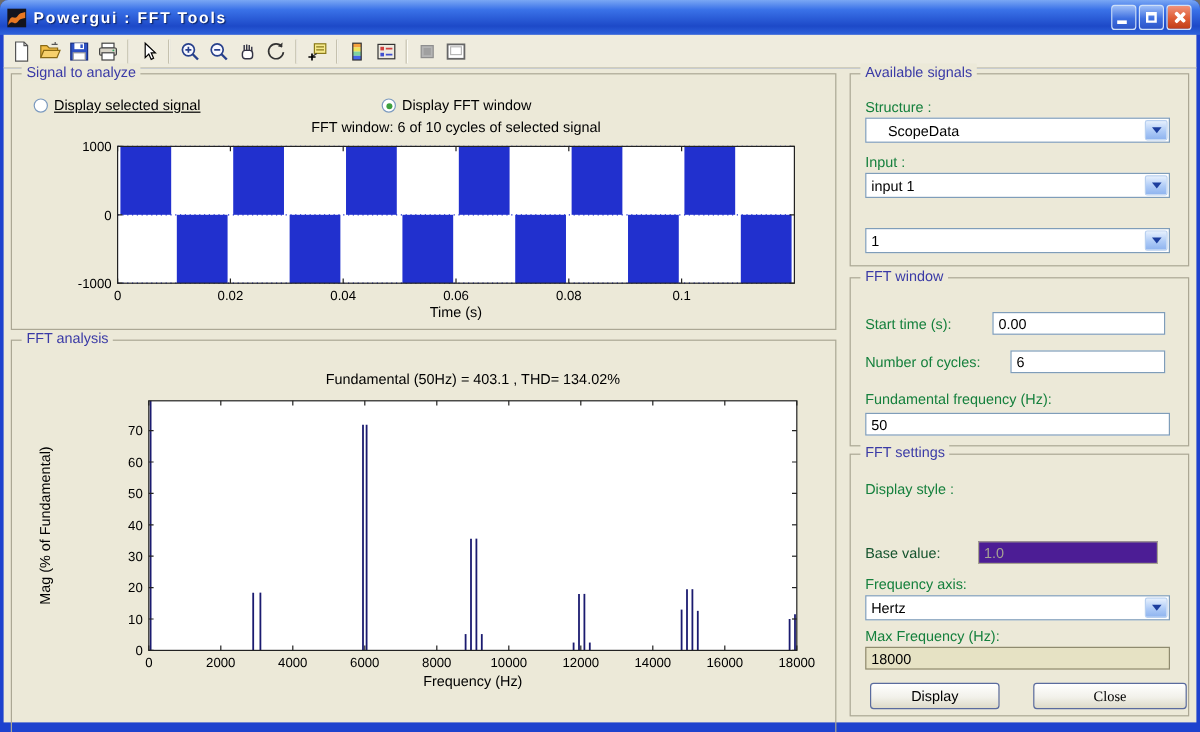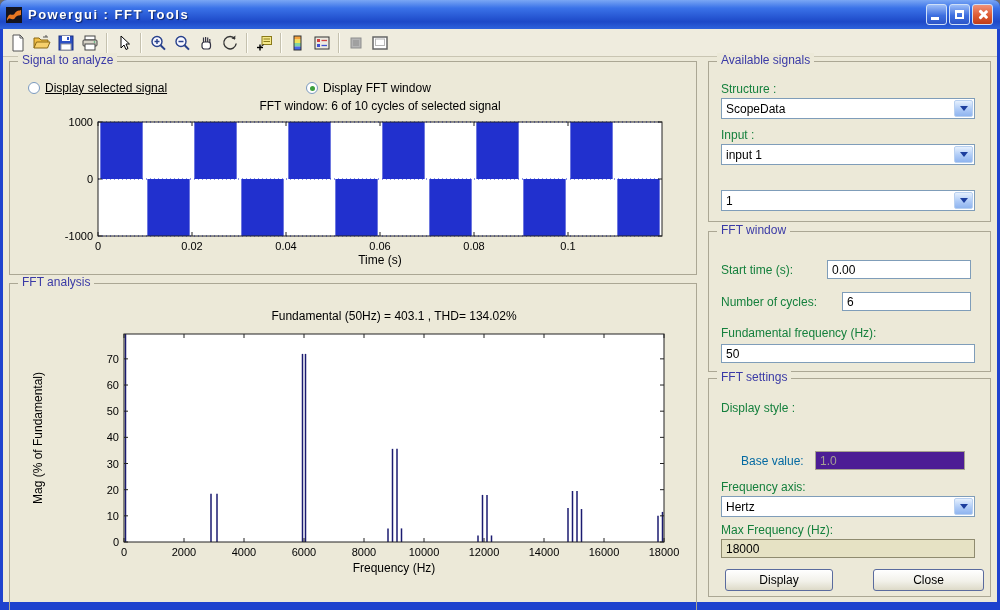--- a/index.html
+++ b/index.html
@@ -25,21 +25,21 @@
   
   .toolbar{position:absolute;top:29px;left:3px;right:3px;height:27px;background:#EFECDE;
     border-bottom:1px solid #C9C5B2;display:flex;align-items:center;padding:0 3px;}
   .tbtn{width:24px;height:24px;display:flex;align-items:center;justify-content:center;}
   .tsep{width:1px;height:20px;background:#C5C1AE;border-right:1px solid #FDFCF5;margin:0 4px;}
   
   .content{position:absolute;top:57px;left:3px;right:3px;bottom:8px;background:#ECE9D8;}
   .fieldset{position:absolute;border:1px solid #ABA794;background:transparent;box-sizing:border-box;}
   .legend{position:absolute;top:-9px;left:8px;background:#ECE9D8;padding:0 4px;color:#3A3AA6;font-size:12px;white-space:nowrap;}
   .lbl{position:absolute;font-size:12px;color:#15803d;white-space:nowrap;}
-  .lbl.gray{color:#0369a1;margin-left:20px;}
+  .lbl.gray{color:#14532d;}
   .xpinput{position:absolute;height:19px;border:1px solid #7F9DB9;background:#fff;font-size:12px;
     font-family:"Liberation Sans",sans-serif;padding:0 4px;box-sizing:border-box;}
   .xpinput.gray{background:#4c1d95;border-color:#A6A28F;color:#A5A193;}
   .xpinput.tan{background:#E6E2C4;border-color:#8F8B6F;}
   .combo{position:absolute;height:21px;border:1px solid #7F9DB9;background:#fff;box-sizing:border-box;
     display:flex;align-items:center;}
   .combo-val{flex:1;font-size:12px;padding:0 4px;white-space:nowrap;overflow:hidden;}
   .combo-btn{width:17px;align-self:stretch;margin:1px;border:1px solid #B8D0F0;border-radius:2px;
     background:linear-gradient(180deg,#E6F0FD,#AECBF7 55%,#8FB4EF);display:flex;align-items:center;justify-content:center;}
   .chev{width:0;height:0;border-left:4px solid transparent;border-right:4px solid transparent;border-top:5px solid #1C3E9E;}
@@ -193,21 +193,21 @@
   </div>
 
   <div class="content">
 
     <div class="fieldset" style="left:6px;top:4px;width:688px;height:214px;padding-left:48px;">
       <span class="legend">Signal to analyze</span>
       <span class="radio" style="left:18px;top:19px;text-decoration:underline;">
         <i class="rb"></i>
         <span>Display selected signal</span>
       </span>
-      <span class="radio" style="left:296px;top:19px;justify-content:space-between;">
+      <span class="radio" style="left:308px;top:19px;justify-content:space-between;">
         <i class="rb checked"></i>
         <span>Display FFT window</span>
       </span>
       <svg id="sig-chart" class="chartsvg" style="left:8px;top:36px;" width="672" height="172">
           <rect x="80" y="24" width="564" height="114" fill="#fff"></rect>
           <rect x="82.35" y="24" width="42.30000000000001" height="57" fill="#2130CE"></rect>
           <rect x="129.35000000000002" y="81" width="42.299999999999955" height="57" fill="#2130CE"></rect>
           <rect x="176.35000000000002" y="24" width="42.299999999999955" height="57" fill="#2130CE"></rect>
           <rect x="223.35" y="81" width="42.29999999999998" height="57" fill="#2130CE"></rect>
           <rect x="270.35" y="24" width="42.30000000000001" height="57" fill="#2130CE"></rect>
@@ -334,21 +334,21 @@
           <text x="101" y="68.85534591194968" text-anchor="end" font-size="11">70</text>
           <text x="376" y="26" text-anchor="middle" font-size="12">Fundamental (50Hz) = 403.1 , THD= 134.02%</text>
           <text x="376" y="278" text-anchor="middle" font-size="12">Frequency (Hz)</text>
           <text x="0" y="0" text-anchor="middle" font-size="12" transform="translate(24,144) rotate(-90)">Mag (% of Fundamental)</text>
         </svg>
     </div>
 
     <div class="fieldset" style="left:705px;top:4px;width:283px;height:161px;">
       <span class="legend">Available signals</span>
       <span class="lbl" style="left:12px;top:20px;">Structure :</span>
-      <div class="combo" style="left:12px;top:36px;width:254px;">
+      <div class="combo" style="left:12px;top:36px;width:254px;padding-left:14px;">
         <span class="combo-val">ScopeData</span>
         <span class="combo-btn">
             <i class="chev"></i>
           </span>
       </div>
       <span class="lbl" style="left:12px;top:66px;">Input :</span>
       <div class="combo" style="left:12px;top:82px;width:254px;">
         <span class="combo-val">input 1</span>
         <span class="combo-btn">
             <i class="chev"></i>
@@ -381,17 +381,17 @@
       <span class="lbl" style="left:12px;top:101px;">Frequency axis:</span>
       <div class="combo" style="left:12px;top:117px;width:254px;">
         <span class="combo-val">Hertz</span>
         <span class="combo-btn">
             <i class="chev"></i>
           </span>
       </div>
       <span class="lbl" style="left:12px;top:144px;">Max Frequency (Hz):</span>
       <input class="xpinput tan" style="left: 12px; top: 160px; width: 254px;" value="18000">
       <button class="xpbtn" style="left:16px;top:190px;width:108px;">Display</button>
-      <button class="xpbtn" style="left:164px;top:190px;width:111px;">Close</button>
+      <button class="xpbtn" style="left:152px;top:190px;width:128px;font-family:Liberation Serif, serif;">Close</button>
     </div>
 
   </div>
 </div>
 
 </body></html>

